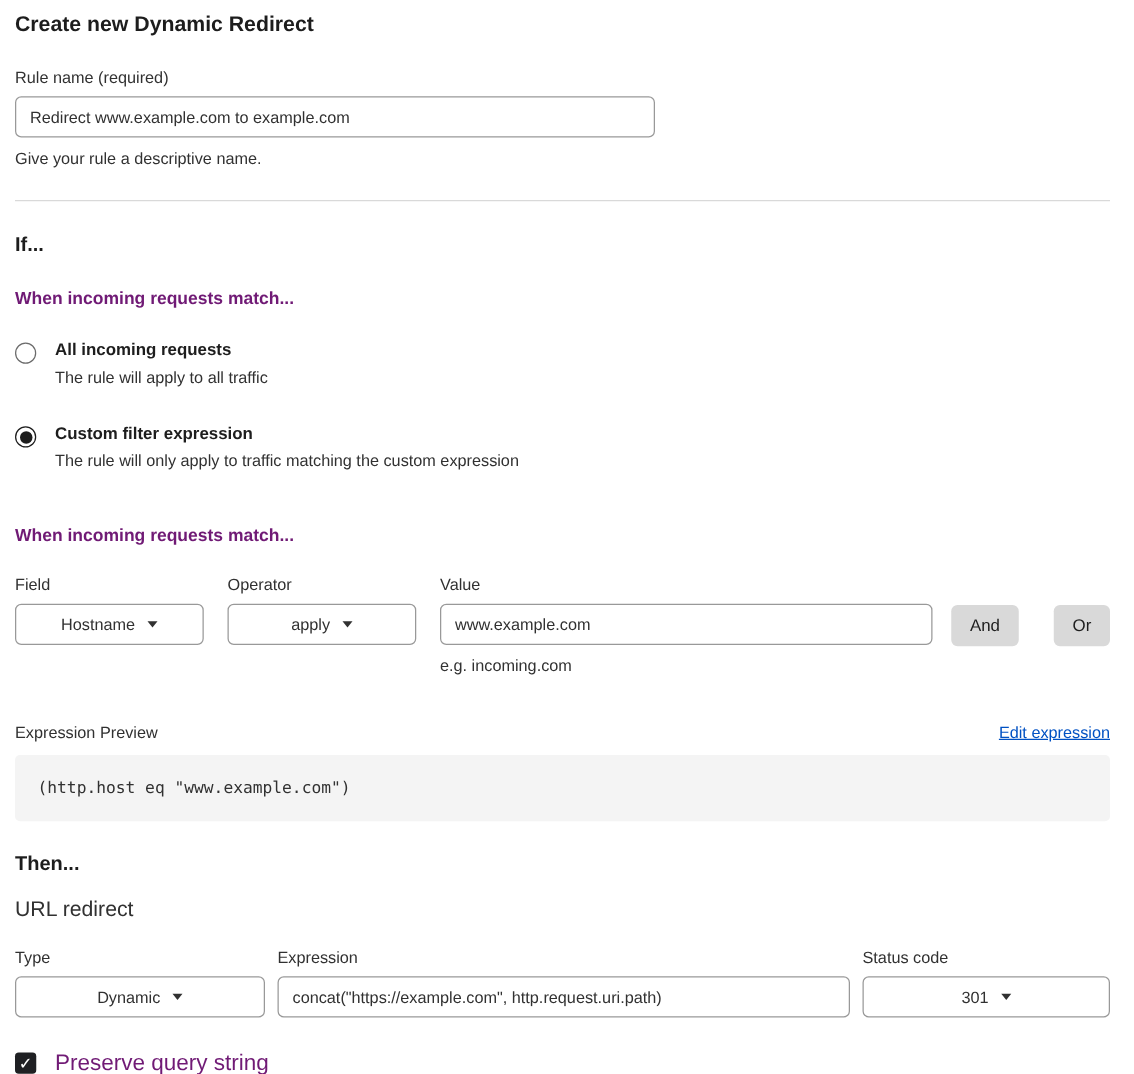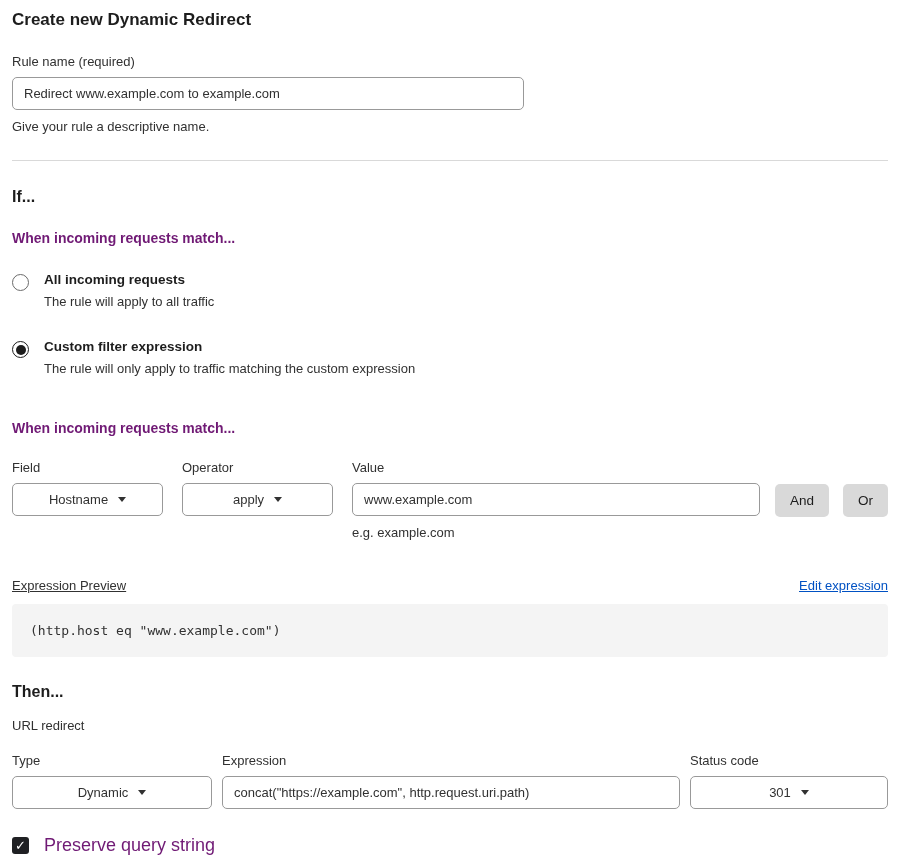--- a/index.html
+++ b/index.html
@@ -113,21 +113,21 @@
     border-top: 5.5px solid #313131;
     margin-left: 10px;
   }
 
   .filter-row { display: flex; align-items: flex-start; }
   .col-field   { width: 151px; margin-right: 19px; }
   .col-operator{ width: 151px; margin-right: 19px; }
   .col-value   { flex: 1 1 auto; }
   .and-or-wrap {
     display: flex;
-    gap: 14px;
+    gap: 28px;
     padding-top: 24px;
     margin-left: 15px;
   }
   .btn {
     height: 33px;
     border: none;
     border-radius: 5px;
     font-family: "Liberation Sans", sans-serif;
     font-size: 13.5px;
     cursor: pointer;
@@ -135,40 +135,39 @@
   }
   .btn-gray { background: #d9d9d9; color: #1d1d1d; }
 
   
   .expr-header {
     display: flex;
     justify-content: space-between;
     align-items: flex-end;
     margin-top: 38px;
     margin-bottom: 11px;
-    text-decoration: underline;
   }
   .expr-label { font-size: 13px; color: #313131; }
   .edit-link {
     font-size: 13px;
     color: #0051c3;
     text-decoration: underline;
     cursor: pointer;
   }
   .code-block {
     background: #f4f4f4;
     border-radius: 4px;
     padding: 19px 18px;
     font-family: "DejaVu Sans Mono", monospace;
     font-size: 13px;
     color: #313131;
     margin-bottom: 26px;
   }
 
-  .then-sub { font-size: 13px; color: #313131; margin-bottom: 20px; }
+  .then-sub { font-size: 17px; color: #313131; margin-bottom: 20px; }
 
   .then-row { display: flex; align-items: flex-start; }
   .col-type { width: 200px; margin-right: 10px; }
   .col-expression { flex: 1 1 auto; margin-right: 10px; }
   .col-status { width: 198px; }
 
   
   .checkbox-row {
     display: flex;
     align-items: center;
@@ -238,21 +237,21 @@
     <div class="col-operator">
       <label class="field-label">Operator</label>
       <div class="select">
         <span>apply</span>
         <span class="chevron"></span>
       </div>
     </div>
     <div class="col-value">
       <label class="field-label">Value</label>
       <input class="text-input" type="text" value="www.example.com" style="">
-      <div class="help-text">e.g. example.com</div>
+      <div class="help-text">e.g. incoming.com</div>
     </div>
     <div class="and-or-wrap">
       <button class="btn btn-gray">And</button>
       <button class="btn btn-gray">Or</button>
     </div>
   </div>
 
   <div class="expr-header">
     <span class="expr-label">Expression Preview</span>
     <a class="edit-link">Edit expression</a>

